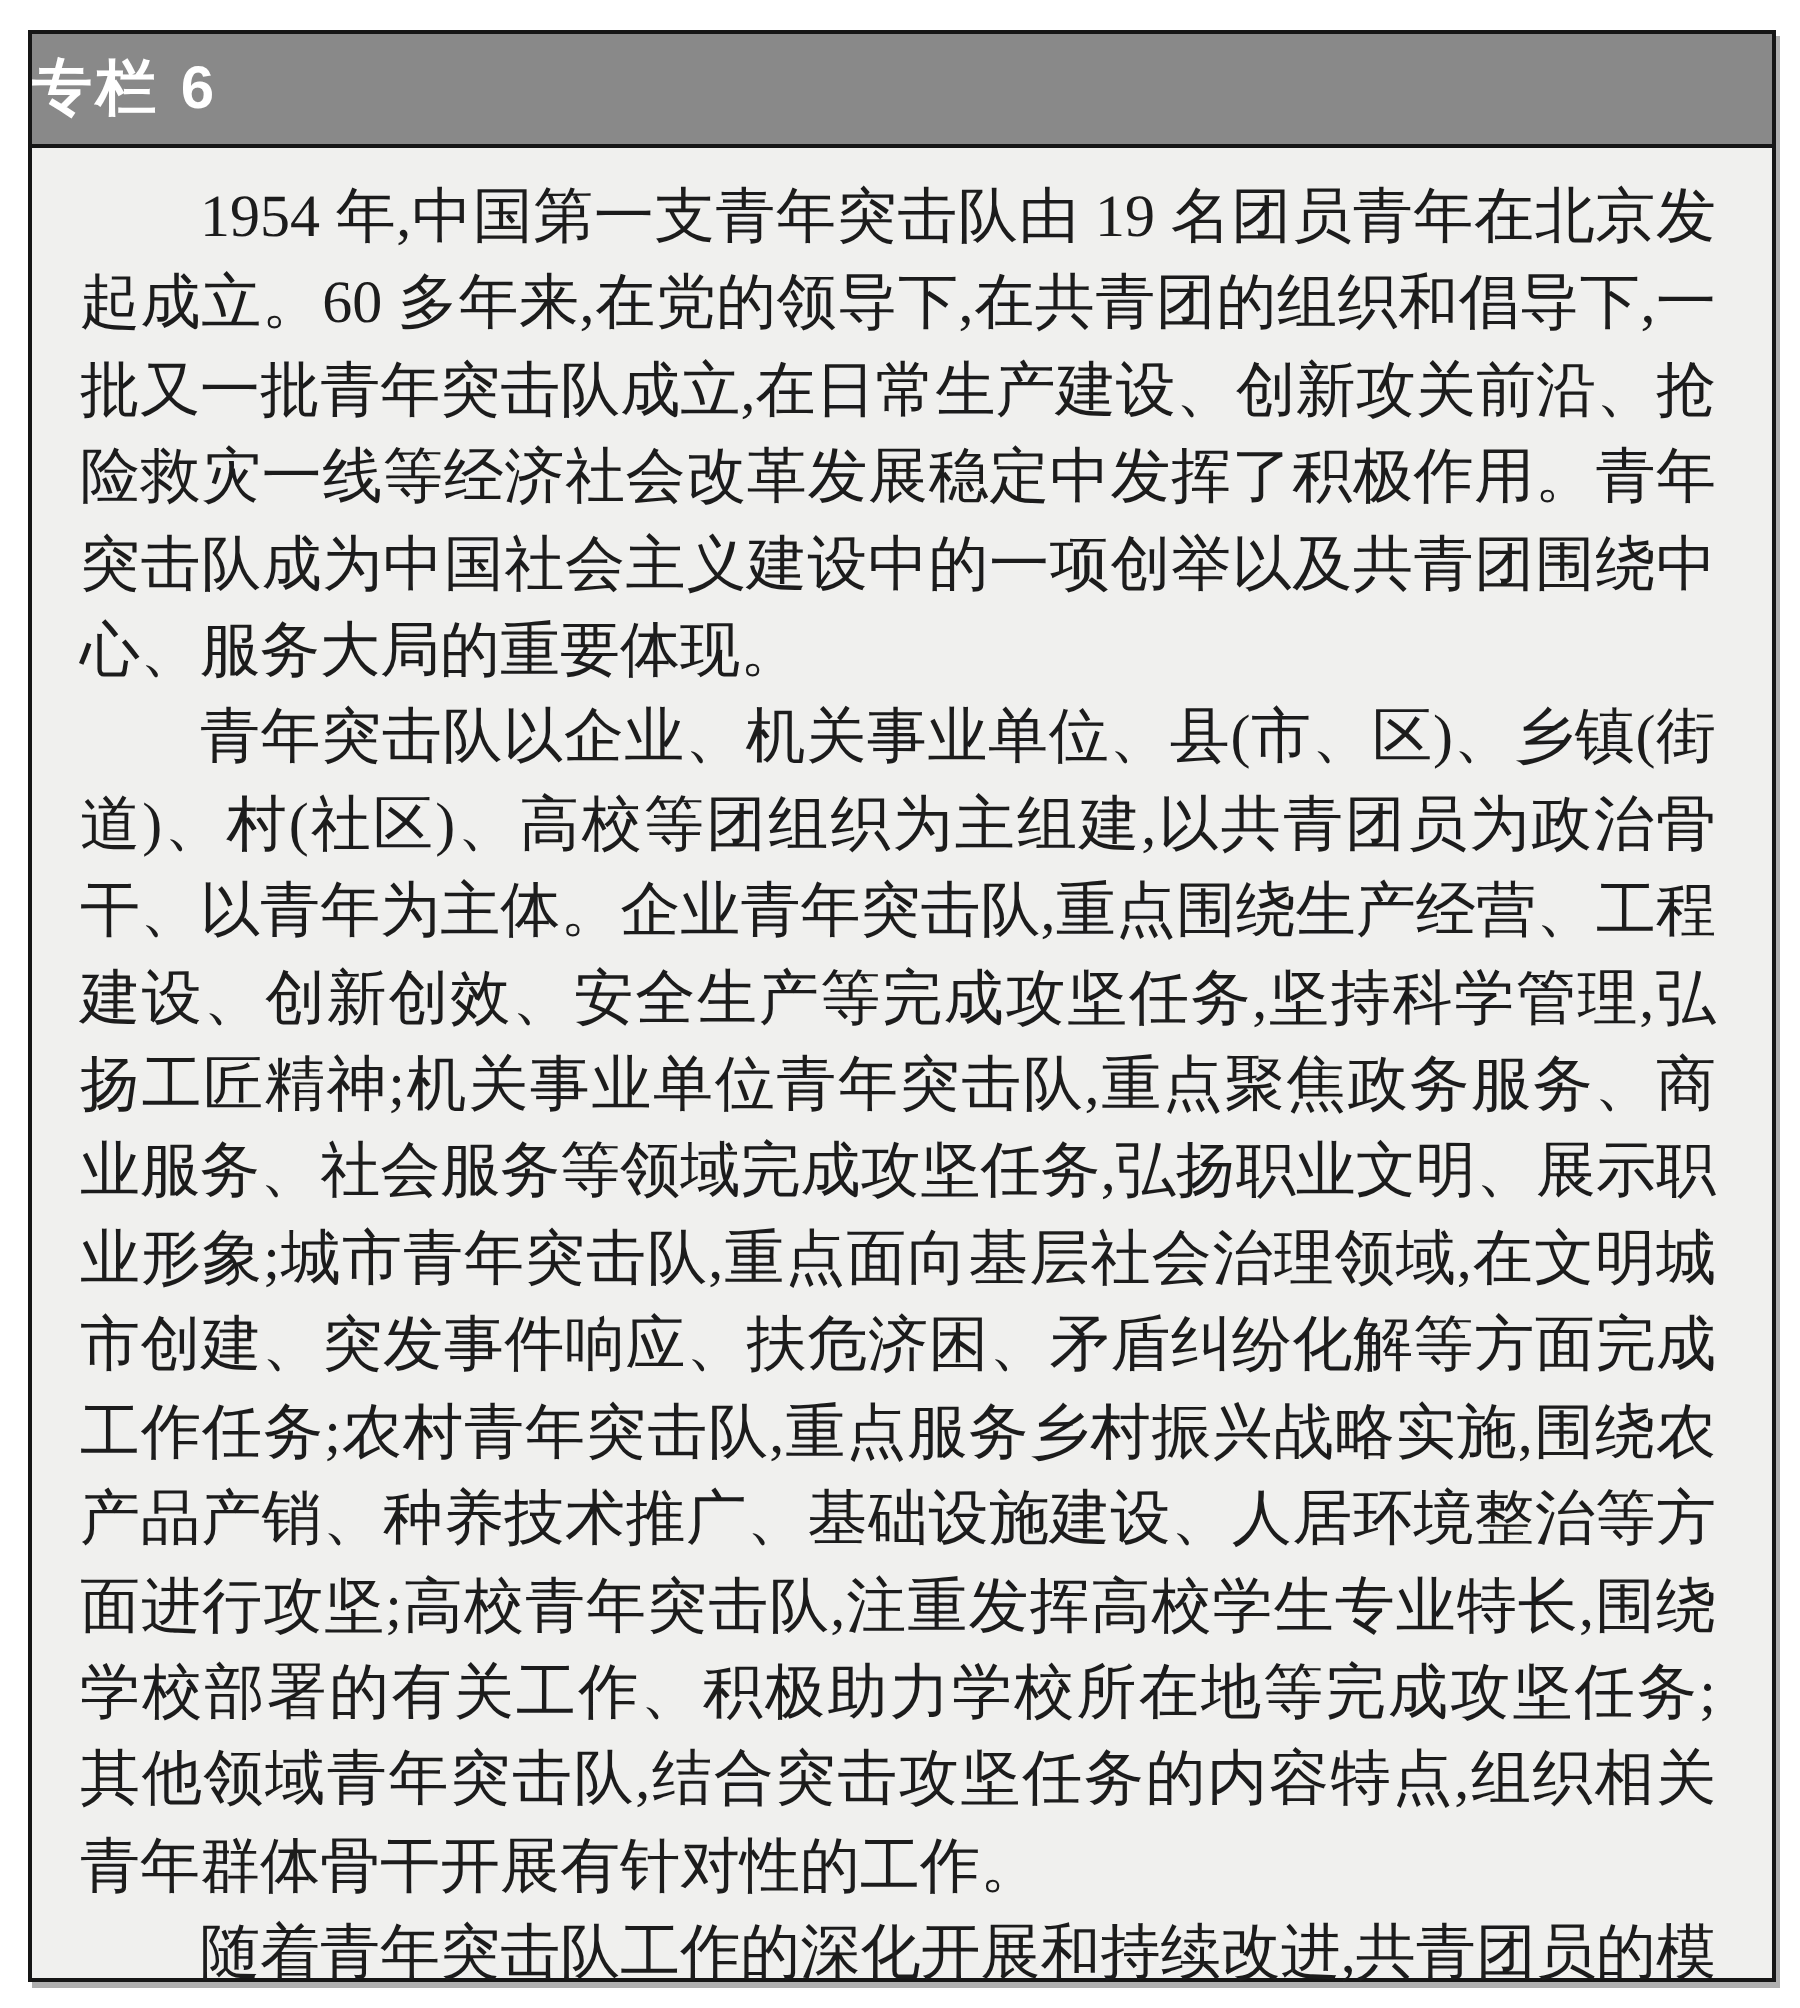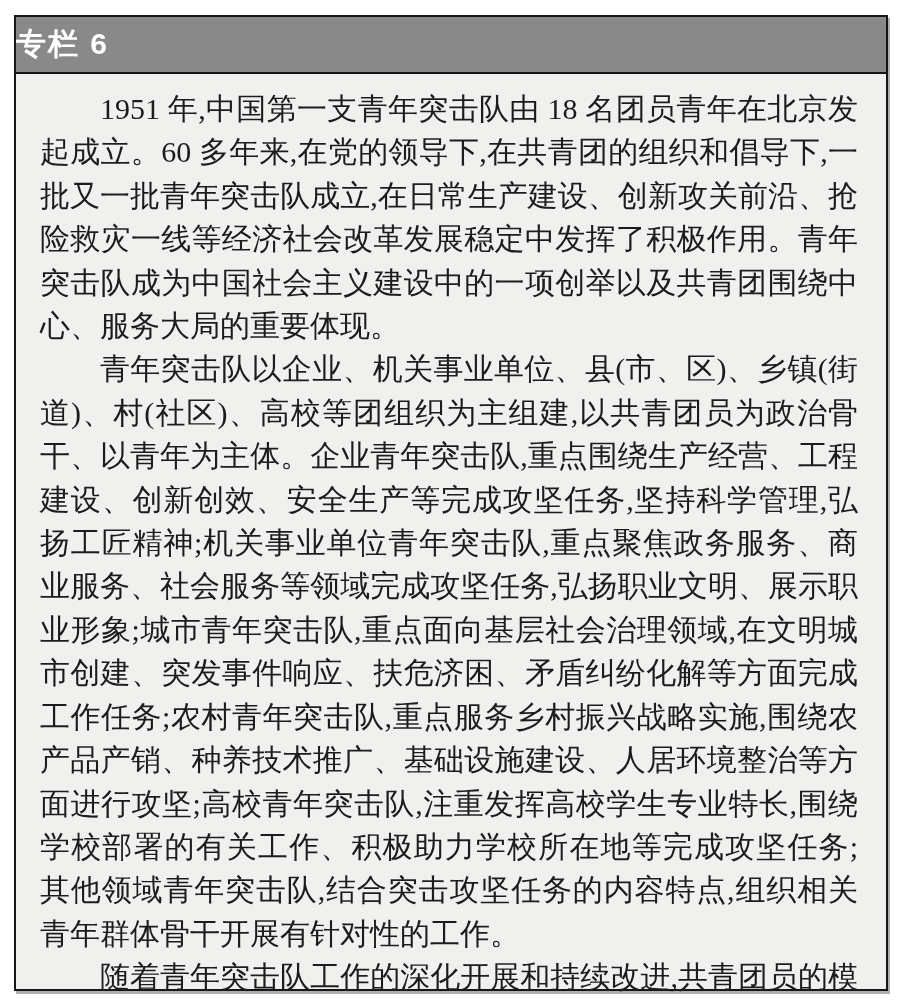--- a/index.html
+++ b/index.html
@@ -63,18 +63,18 @@
 </head>
 <body>
 
 <div class="page">
   <div class="panel">
     <div class="panel-header">
       <span>专栏 6</span>
       <span class="gap"></span>
     </div>
     <div class="panel-body">
-      <p>1951 年,中国第一支青年突击队由 18 名团员青年在北京发起成立。60 多年来,在党的领导下,在共青团的组织和倡导下,一批又一批青年突击队成立,在日常生产建设、创新攻关前沿、抢险救灾一线等经济社会改革发展稳定中发挥了积极作用。青年突击队成为中国社会主义建设中的一项创举以及共青团围绕中心、服务大局的重要体现。</p>
+      <p>1954 年,中国第一支青年突击队由 19 名团员青年在北京发起成立。60 多年来,在党的领导下,在共青团的组织和倡导下,一批又一批青年突击队成立,在日常生产建设、创新攻关前沿、抢险救灾一线等经济社会改革发展稳定中发挥了积极作用。青年突击队成为中国社会主义建设中的一项创举以及共青团围绕中心、服务大局的重要体现。</p>
       <p>青年突击队以企业、机关事业单位、县(市、区)、乡镇(街道)、村(社区)、高校等团组织为主组建,以共青团员为政治骨干、以青年为主体。企业青年突击队,重点围绕生产经营、工程建设、创新创效、安全生产等完成攻坚任务,坚持科学管理,弘扬工匠精神;机关事业单位青年突击队,重点聚焦政务服务、商业服务、社会服务等领域完成攻坚任务,弘扬职业文明、展示职业形象;城市青年突击队,重点面向基层社会治理领域,在文明城市创建、突发事件响应、扶危济困、矛盾纠纷化解等方面完成工作任务;农村青年突击队,重点服务乡村振兴战略实施,围绕农产品产销、种养技术推广、基础设施建设、人居环境整治等方面进行攻坚;高校青年突击队,注重发挥高校学生专业特长,围绕学校部署的有关工作、积极助力学校所在地等完成攻坚任务;其他领域青年突击队,结合突击攻坚任务的内容特点,组织相关青年群体骨干开展有针对性的工作。</p>
       <p>随着青年突击队工作的深化开展和持续改进,共青团员的模范带头作用在“急、难、险、重、新”等任务面前更好地彰显,广大青年在经济社会发展中为国家和人民奋斗拼搏的自觉性、坚定性进一步提升。</p>
     </div>
   </div>
 </div>
 
 </body></html>

